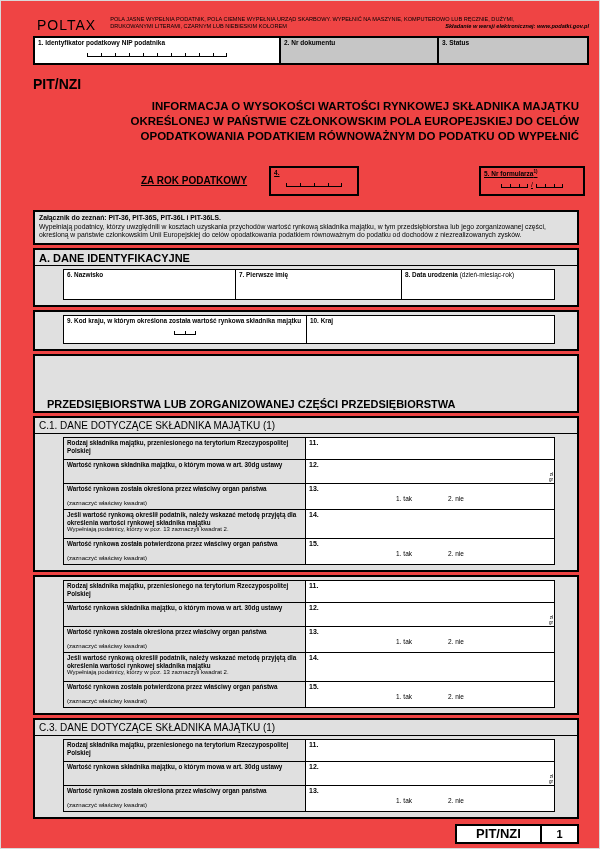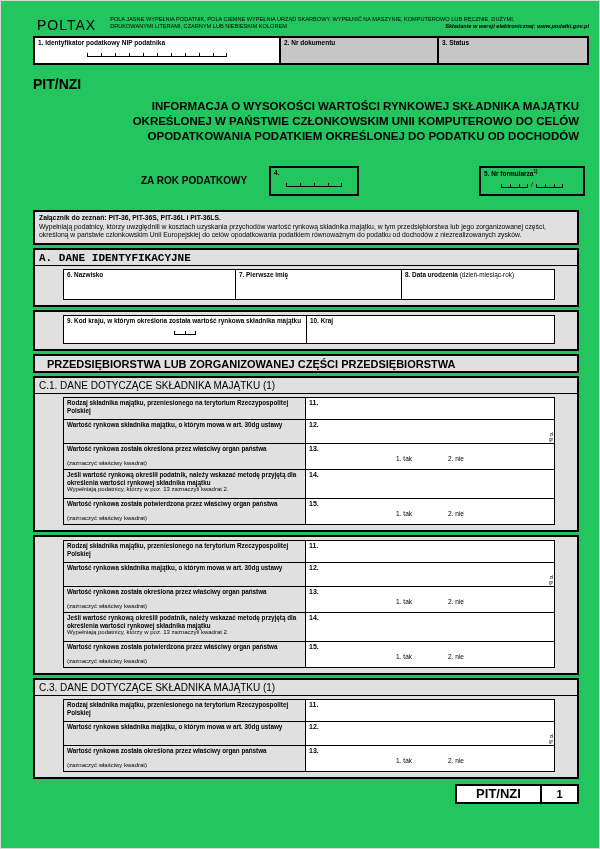--- a/index.html
+++ b/index.html
@@ -1,17 +1,17 @@
 <!DOCTYPE html>
 <html><head>
 <meta charset="utf-8">
 <style>
   * { margin:0; padding:0; box-sizing:border-box; }
   body { width:600px; height:849px; background:#fff; font-family:"Liberation Sans", sans-serif; color:#000; }
-  .page { position:relative; width:600px; height:849px; padding:10px 22px 0 32px; overflow:hidden; background:#22c55e; border:1px solid #d9d9d9; }
+  .page { position:relative; width:600px; height:849px; padding:10px 22px 0 32px; overflow:hidden; background:#ef4444; border:1px solid #d9d9d9; }
 
   
   .topbar { display:flex; align-items:flex-start; width:556px; margin-top:2px; }
   .logo { font-size:14px; font-weight:normal; letter-spacing:1px; margin:4px 14px 0 4px; }
   .instr { flex:1; font-size:5.6px; line-height:7px; padding-top:3px; }
   .instr-l2 { display:flex; }
   .efiling { margin-left:auto; font-style:italic; font-weight:bold; }
 
   
   .idrow { display:flex; width:556px; margin-top:3px; }
@@ -28,35 +28,35 @@
   .comb i:last-child { border-right:1px solid #000; }
   .comb.small i { width:11px; }
   .comb.tiny i { width:9px; }
   .comb-wrap { display:flex; justify-content:center; margin-top:5px; font-weight:normal; font-size:7px; line-height:6px; }
 
   .form-code { font-size:14px; font-weight:bold; margin-top:11px; }
 
   .title { text-align:right; font-weight:bold; font-size:11.5px; line-height:15px; margin-top:7px; width:546px; }
 
   
-  .yearrow { display:flex; align-items:flex-start; width:552px; margin-top:22px; }
+  .yearrow { display:flex; align-items:flex-start; width:552px; margin-top:22px;text-decoration:underline; }
   .yr-label { font-size:10px; font-weight:bold; margin:9px 0 0 108px; }
   .yearbox { border:2px solid #000; width:90px; height:30px; margin-left:22px; padding:1px 3px; font-size:6.5px; font-weight:bold; }
   .formnobox { border:2px solid #000; width:106px; height:30px; margin-left:auto; padding:1px 3px; font-size:6.5px; font-weight:bold; }
   sup.fn { font-size:4.5px; vertical-align:super; }
   .slashsep { margin:0 3px; font-size:7px; }
 
   
   .attach { border:2px solid #000; background:#e0e0e0; width:546px; margin-top:14px; padding:2px 4px 3px 4px; font-size:6.8px; line-height:8.6px; }
   .attach .b { font-weight:bold; }
 
   
   .sec { border:2px solid #000; background:#e0e0e0; width:546px; margin-top:3px; }
   .sec-title { font-size:11px; font-weight:bold; padding:2px 4px 1px 4px; line-height:12px; }
-  .sec-title.hasline { border-bottom:1px solid #000;font-family:Liberation Mono, monospace; }
+  .sec-title.hasline { border-bottom:1px solid #000; }
   .sub-title { font-size:10px; font-weight:normal; padding:2px 1px 1px 4px; border-bottom:1px solid #000; line-height:12px; }
   .sec-body { padding:3px 22px 5px 28px; }
 
   
   .acells { display:flex; }
   .acell { border:1px solid #000; background:#fff; height:31px; padding:1px 3px; font-size:6.4px; font-weight:bold; }
   .acell + .acell { margin-left:-1px; }
   .acell .hint { font-weight:normal; }
   .a1 { width:173px; } .a2 { width:167px; } .a3 { flex:1; }
 
@@ -123,22 +123,22 @@
     </div>
     <div class="idbox dark statusbox">
       <span>3. Status</span>
     </div>
   </div>
 
   <div class="form-code">PIT/NZI</div>
 
   <div class="title">
     <div>INFORMACJA O WYSOKOŚCI WARTOŚCI RYNKOWEJ SKŁADNIKA MAJĄTKU</div>
-    <div>OKREŚLONEJ W PAŃSTWIE CZŁONKOWSKIM UNII KOMPUTEROWO DO CELÓW</div>
-    <div>OPODATKOWANIA PODATKIEM OKREŚLONEJ DO PODATKU OD DOCHODÓW</div>
+    <div>OKREŚLONEJ W PAŃSTWIE CZŁONKOWSKIM POLA EUROPEJSKIEJ DO CELÓW</div>
+    <div>OPODATKOWANIA PODATKIEM RÓWNOWAŻNYM DO PODATKU OD WYPEŁNIĆ</div>
   </div>
 
   <div class="yearrow">
     <div class="yr-label">ZA ROK PODATKOWY</div>
     <div class="yearbox">
       <span>4.</span>
       <div class="comb-wrap">
         <span class="comb">
             <i></i>
             <i></i>
@@ -202,21 +202,21 @@
         </div>
         <div class="bcell b10">
           <span>10. Kraj</span>
         </div>
       </div>
     </div>
   </div>
 
   <div class="sec">
     <div class="sec-title">
-      <div style="padding-left:8px;">PRZEDSIĘBIORSTWA LUB ZORGANIZOWANEJ CZĘŚCI PRZEDSIĘBIORSTWA</div>
+      <div style="padding-left:8px;margin-top:40px;">PRZEDSIĘBIORSTWA LUB ZORGANIZOWANEJ CZĘŚCI PRZEDSIĘBIORSTWA</div>
     </div>
   </div>
 
   <div class="sec">
     <div class="sub-title">C.1. DANE DOTYCZĄCE SKŁADNIKA MAJĄTKU (1)</div>
     <div class="sec-body">
       <div class="crow r1">
         <div class="cl">
             <div class="cl-main">Rodzaj składnika majątku, przeniesionego na terytorium Rzeczypospolitej Polskiej</div>
           </div>

